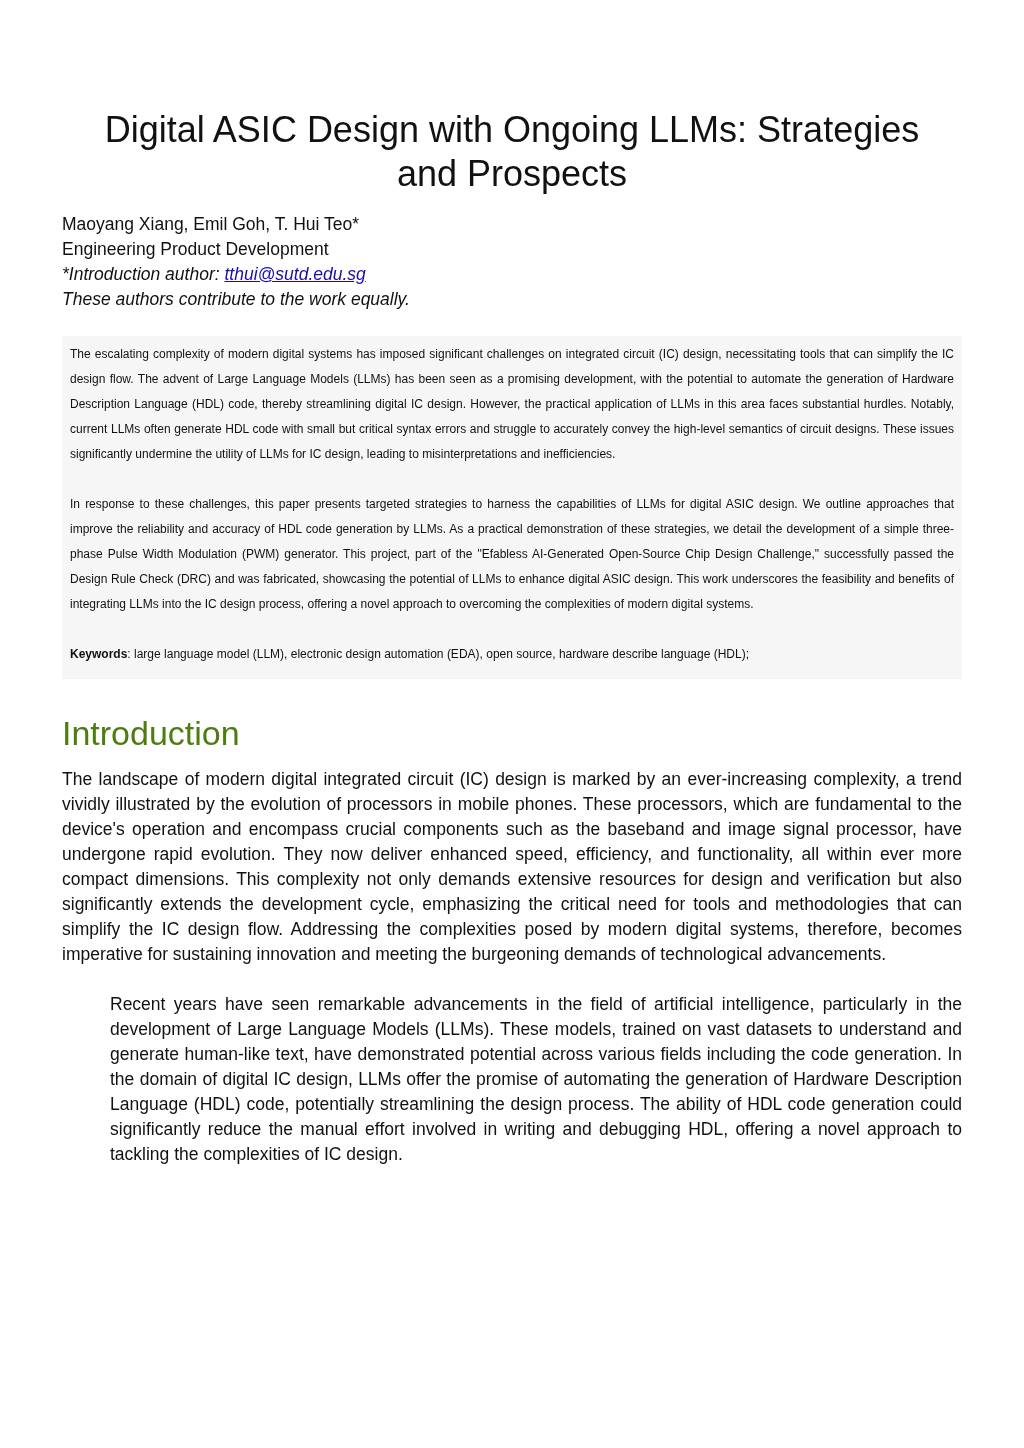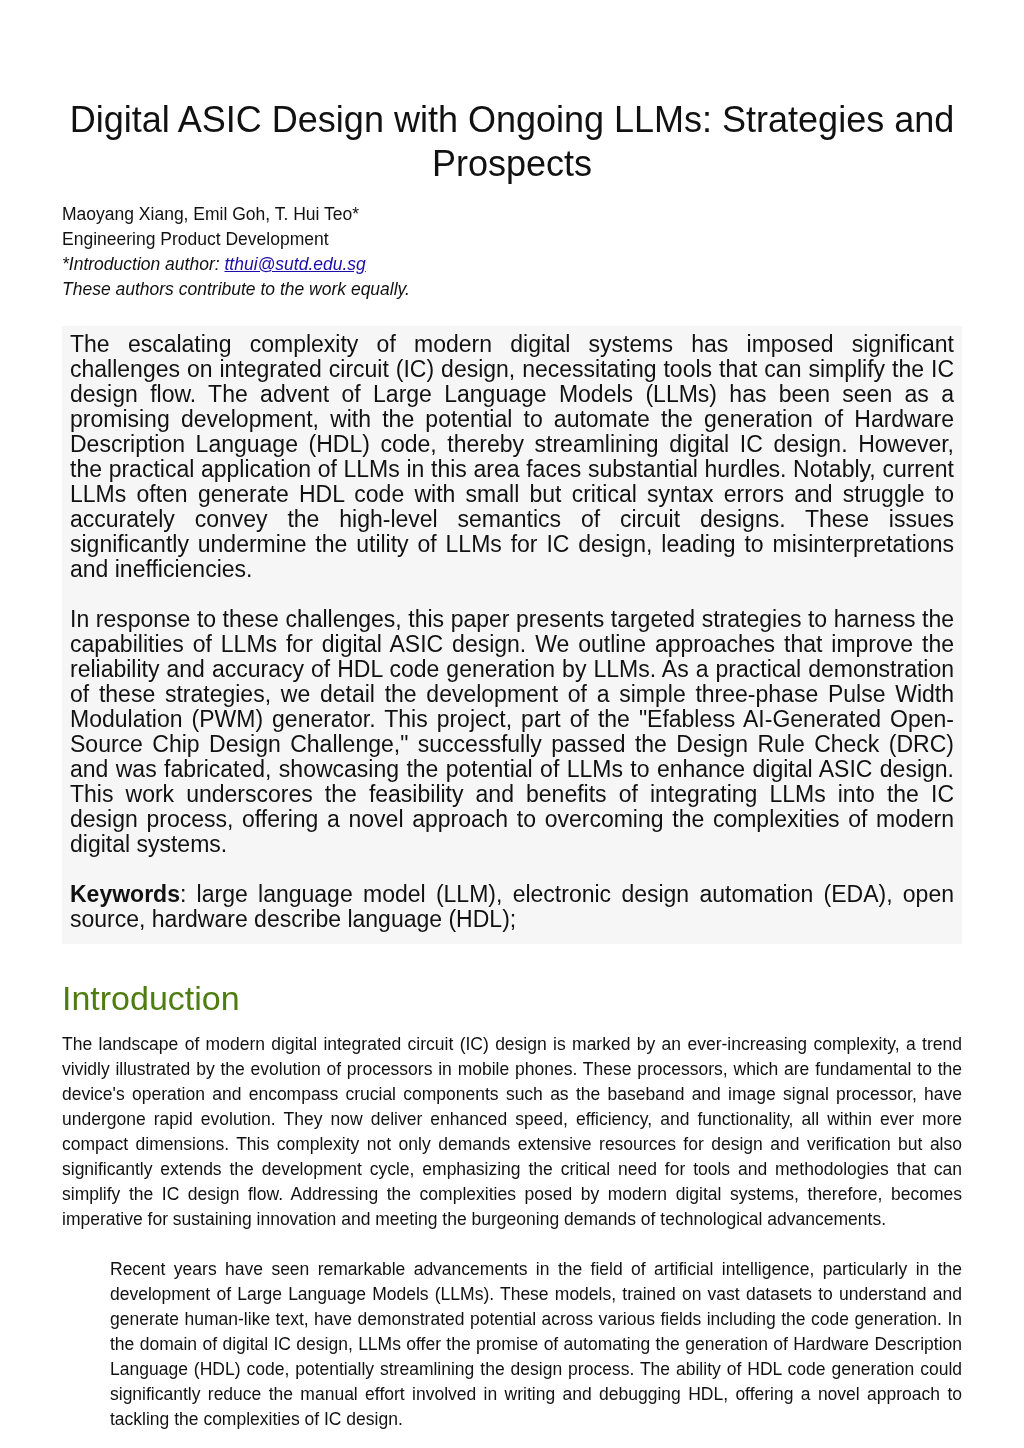--- a/index.html
+++ b/index.html
@@ -15,21 +15,21 @@
       font-family: "Liberation Sans", sans-serif;
       color: #111111;
     }
     .page {
       position: absolute;
       left: 62px;
       top: 0;
       width: 900px;
     }
     .title {
-      margin: 2px;
+      margin: 12px;
       padding-top: 96px;
       font-size: 36px;
       font-weight: normal;
       line-height: 44px;
       text-align: center;
       color: #111;
     }
     .authors-block {
       margin-top: 16px;
       font-size: 17.5px;
@@ -50,21 +50,21 @@
     }
     .abstract-box {
       margin-top: 24px;
       background: #f6f6f6;
       padding: 6px 8px 12px 8px;
       width: 900px;
       box-sizing: border-box;
     }
     .abstract-box p {
       margin: 0;
-      font-size: 23px;
+      font-size: 12px;
       line-height: 25px;
       text-align: justify;
     }
     .abstract-box p + p {
       margin-top: 25px;
     }
     .kw-label {
       font-weight: bold;
     }
     .section-heading {

